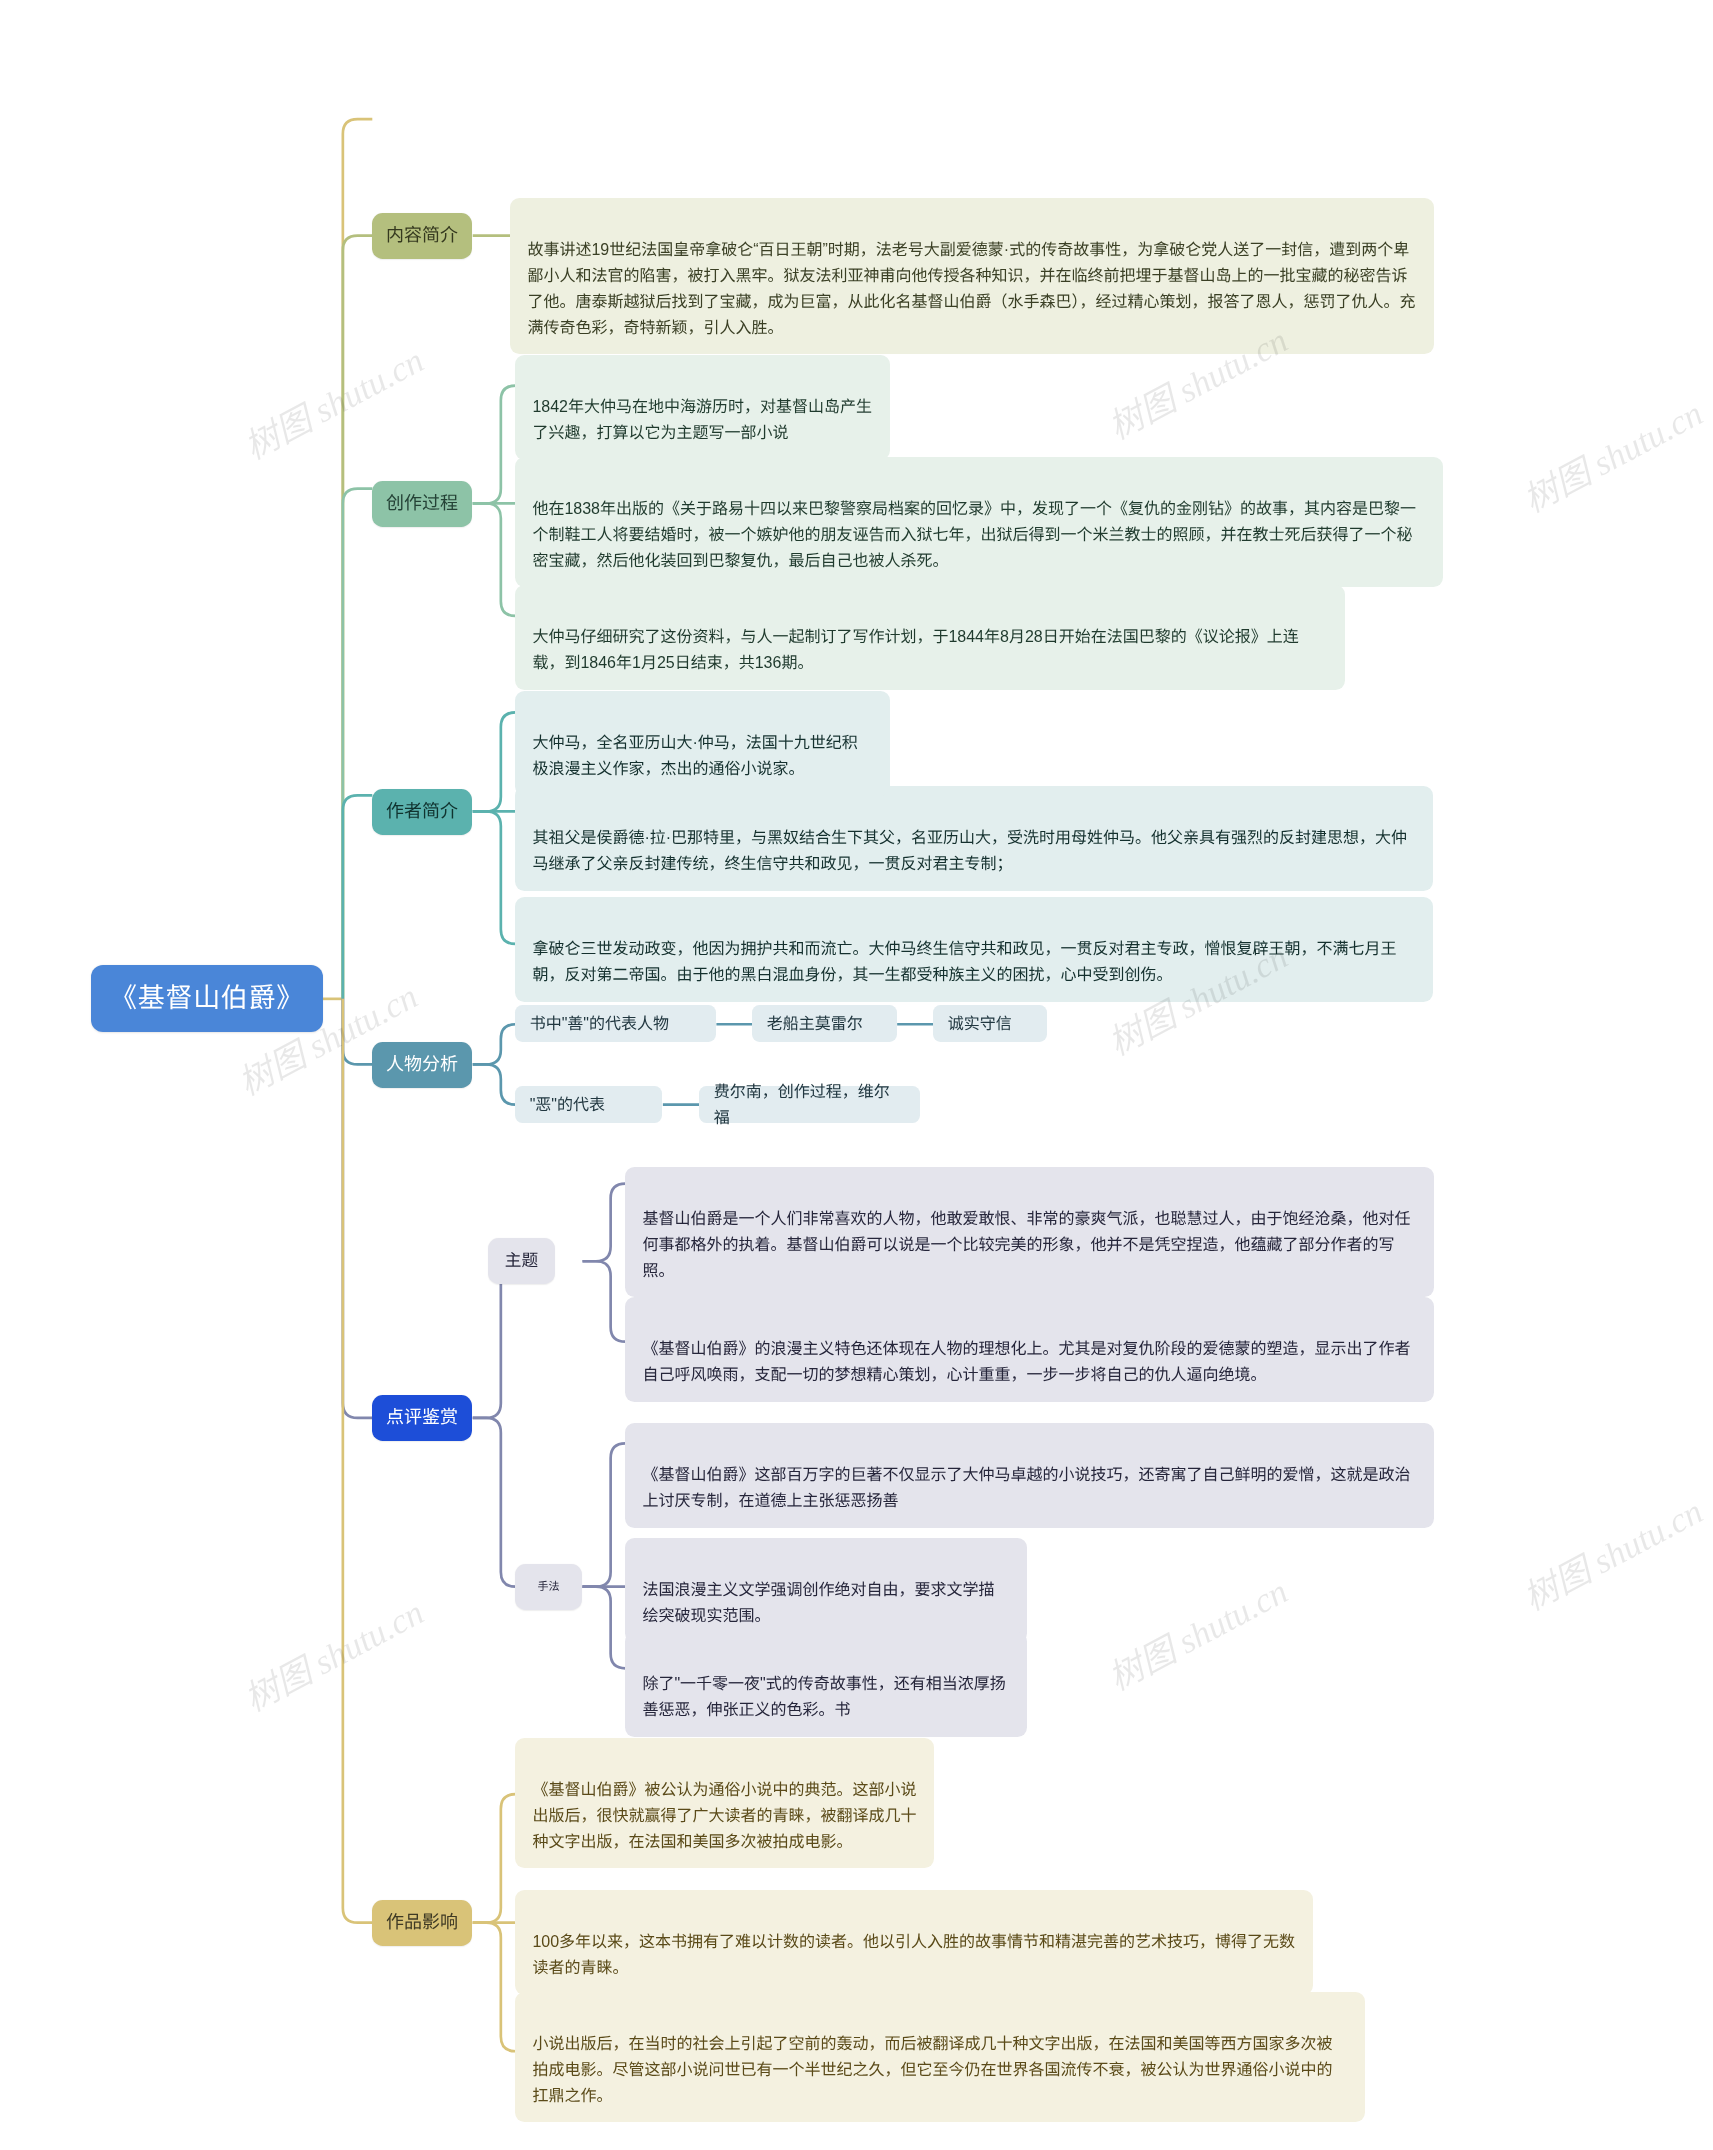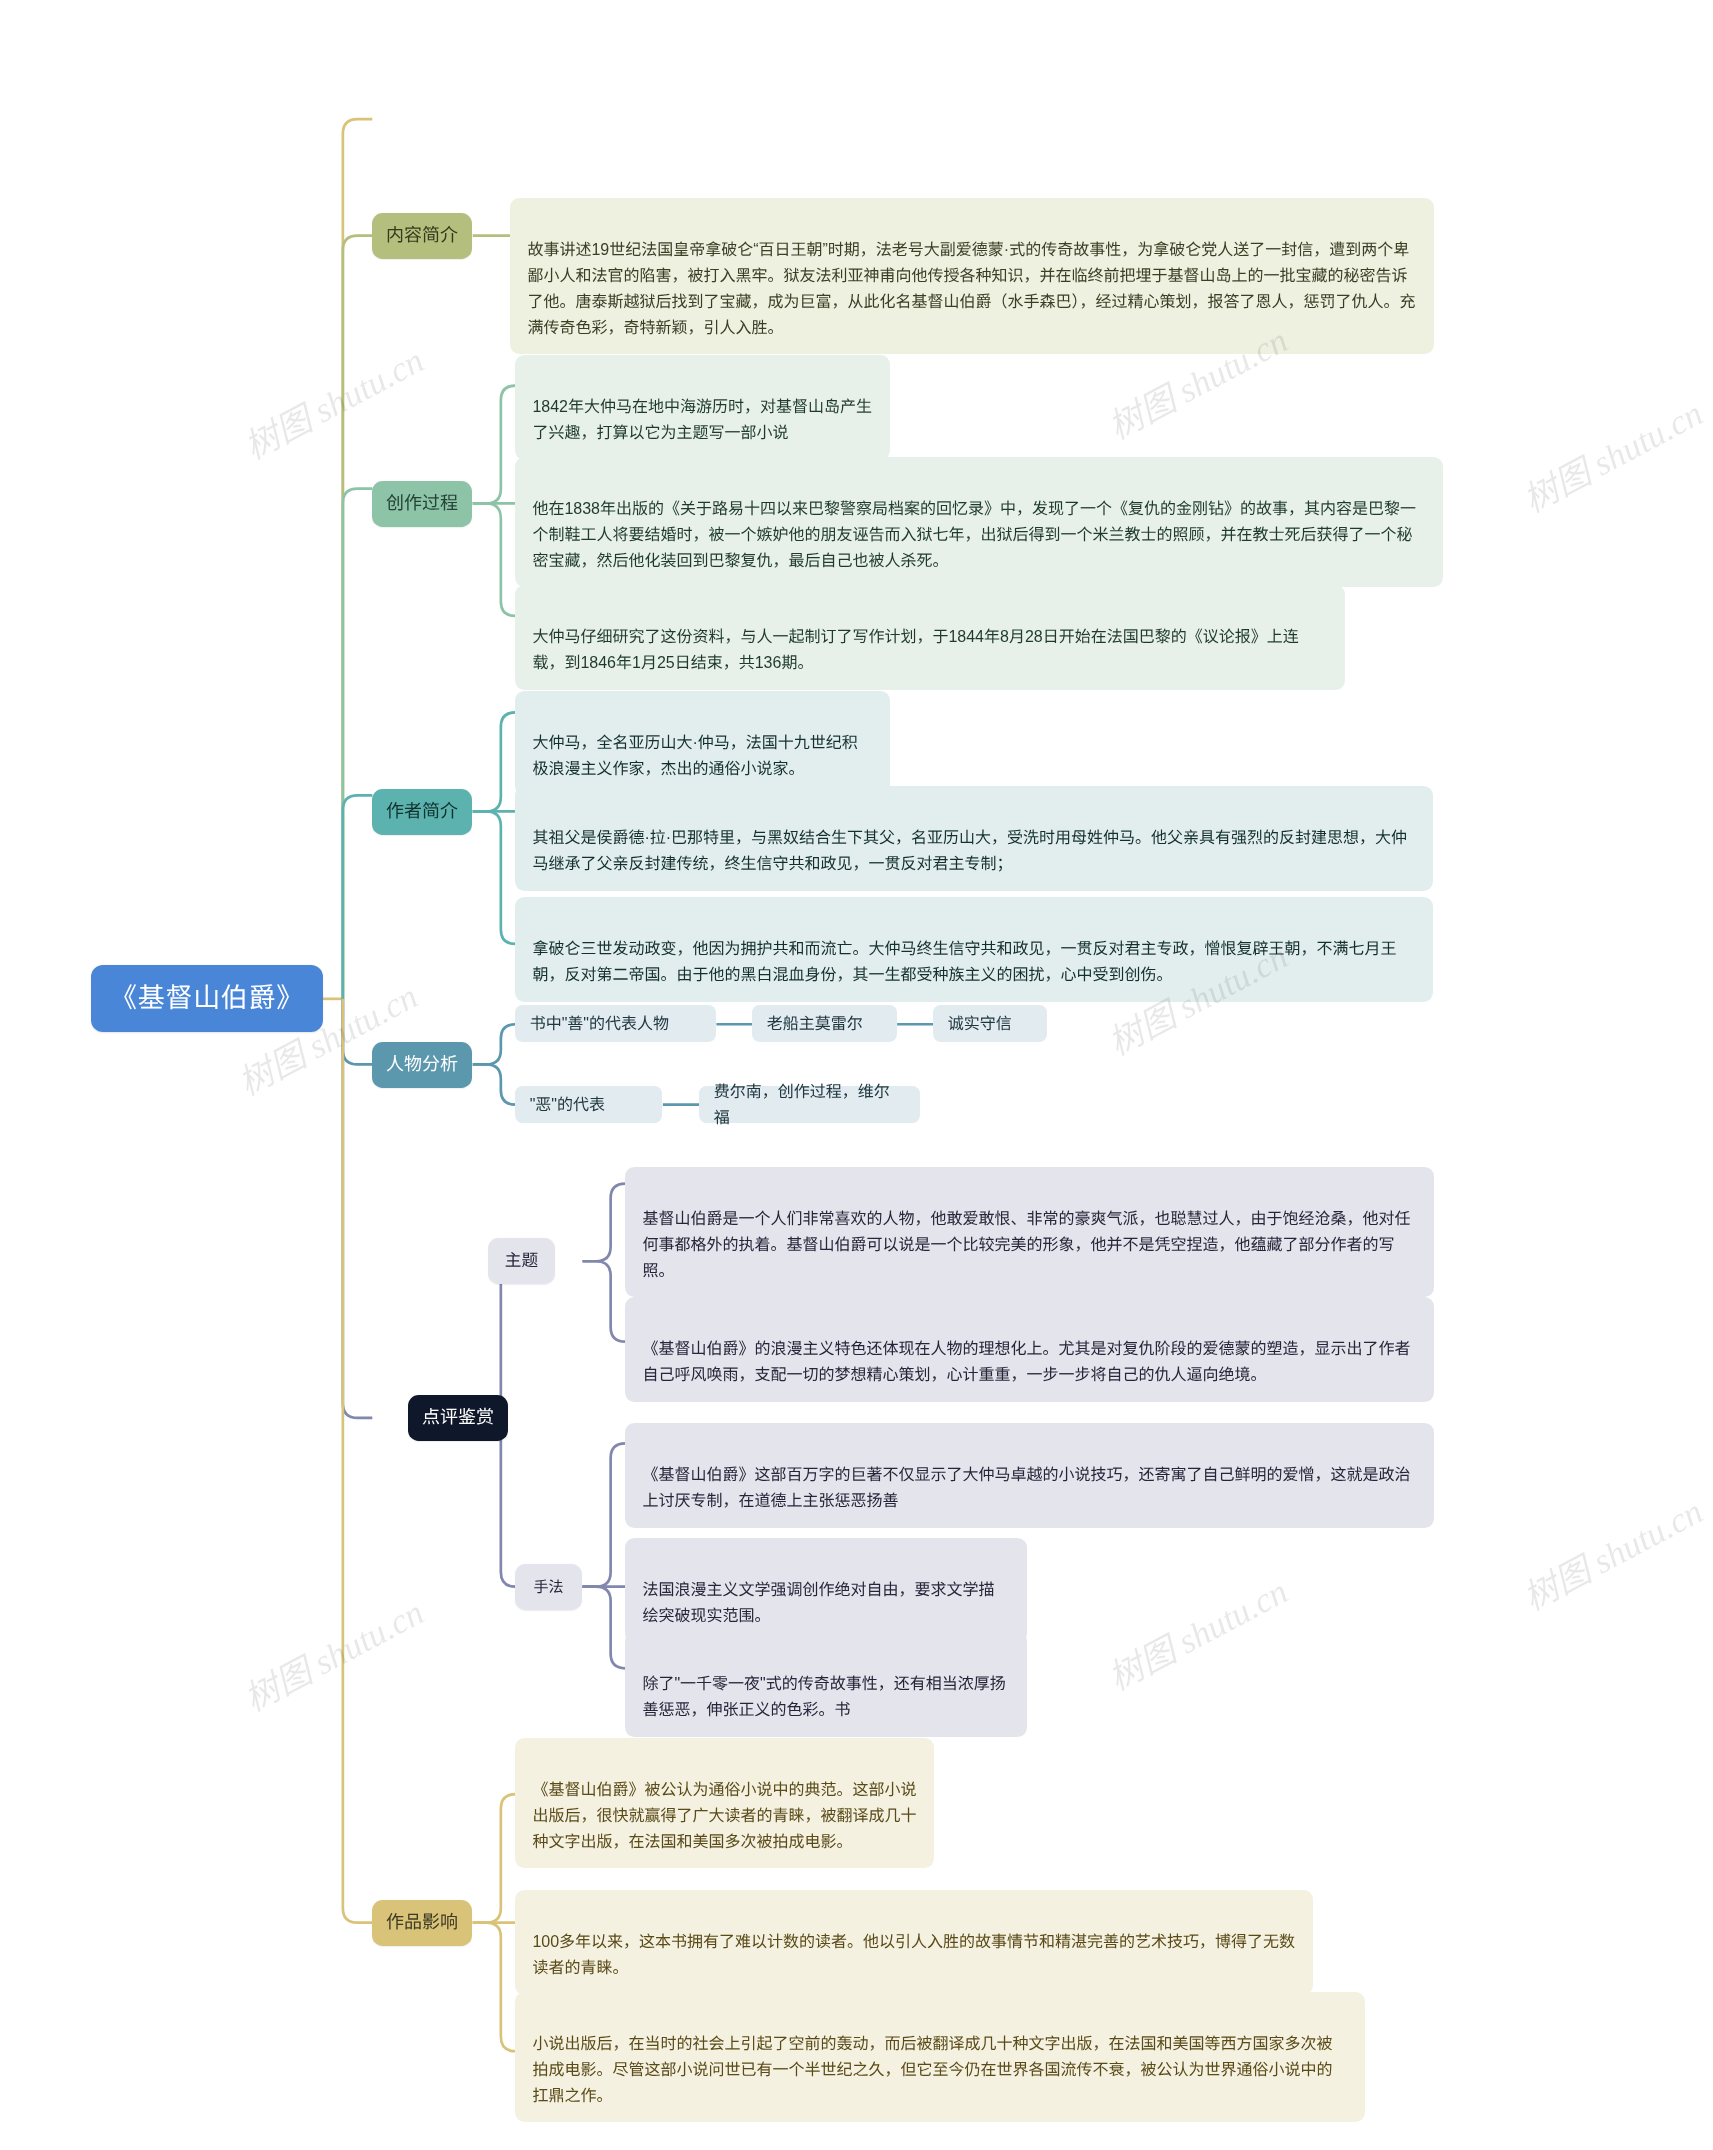--- a/index.html
+++ b/index.html
@@ -44,21 +44,21 @@
   
   .branch{
     display:flex;align-items:center;justify-content:center;
     font-size:18px;color:#3b3b3b;border-radius:10.7px;
     box-shadow:0 0.7px 1.3px rgba(0,0,0,.07);
   }
   .b-olive  {background:#b4bf7e;color:#35391f;}
   .b-green  {background:#8dc3a7;color:#244236;}
   .b-teal   {background:#5bb2ae;color:#10332f;}
   .b-steel  {background:#5b97ad;color:#ffffff;}
-  .b-purple {background:#0f172a;color:#ffffff;margin-left:36px;}
+  .b-purple {background:#1d4ed8;color:#ffffff;}
   .b-khaki  {background:#d9c378;color:#3f3a24;}
 
   
   .leaf{
     font-size:16px;
     padding:13.4px 17.4px;
     border-radius:9.4px;
   }
   .l-gold   {background:#d9c378;color:#2f2a16;}
   .l-olive  {background:#eef0e0;color:#3a3f24;}
@@ -188,21 +188,21 @@
   <div class="node branch l-purple" style="left:488px;top:1238px;width:67px;height:46px;font-size:16.7px;">
     <span>主题</span>
   </div>
   <div class="node leaf l-purple" style="left:625px;top:1167px;width:809px;">
     <span>基督山伯爵是一个人们非常喜欢的人物，他敢爱敢恨、非常的豪爽气派，也聪慧过人，由于饱经沧桑，他对任何事都格外的执着。基督山伯爵可以说是一个比较完美的形象，他并不是凭空捏造，他蕴藏了部分作者的写照。</span>
   </div>
   <div class="node leaf l-purple" style="left:625px;top:1297px;width:809px;">
     <span>《基督山伯爵》的浪漫主义特色还体现在人物的理想化上。尤其是对复仇阶段的爱德蒙的塑造，显示出了作者自己呼风唤雨，支配一切的梦想精心策划，心计重重，一步一步将自己的仇人逼向绝境。</span>
   </div>
 
-  <div class="node branch l-purple" style="left:515px;top:1564px;width:67px;height:46px;font-size:15px;">
+  <div class="node branch l-purple" style="left:515px;top:1564px;width:67px;height:46px;font-size:11px;">
     <span>手法</span>
   </div>
   <div class="node leaf l-purple" style="left:625px;top:1423px;width:809px;">
     <span>《基督山伯爵》这部百万字的巨著不仅显示了大仲马卓越的小说技巧，还寄寓了自己鲜明的爱憎，这就是政治上讨厌专制，在道德上主张惩恶扬善</span>
   </div>
   <div class="node leaf l-purple" style="left:625px;top:1538px;width:402px;">
     <span>法国浪漫主义文学强调创作绝对自由，要求文学描绘突破现实范围。</span>
   </div>
   <div class="node leaf l-purple" style="left:625px;top:1632px;width:402px;">
     <span>除了"一千零一夜"式的传奇故事性，还有相当浓厚扬善惩恶，伸张正义的色彩。书</span>

